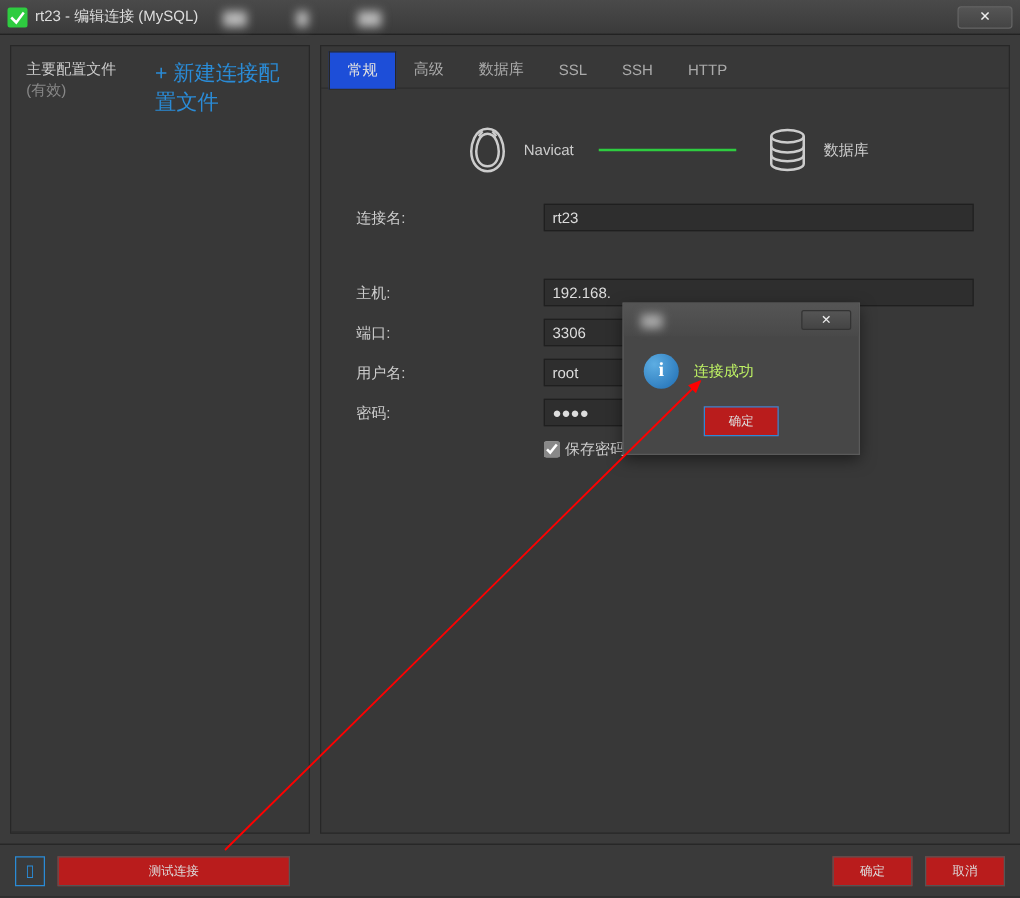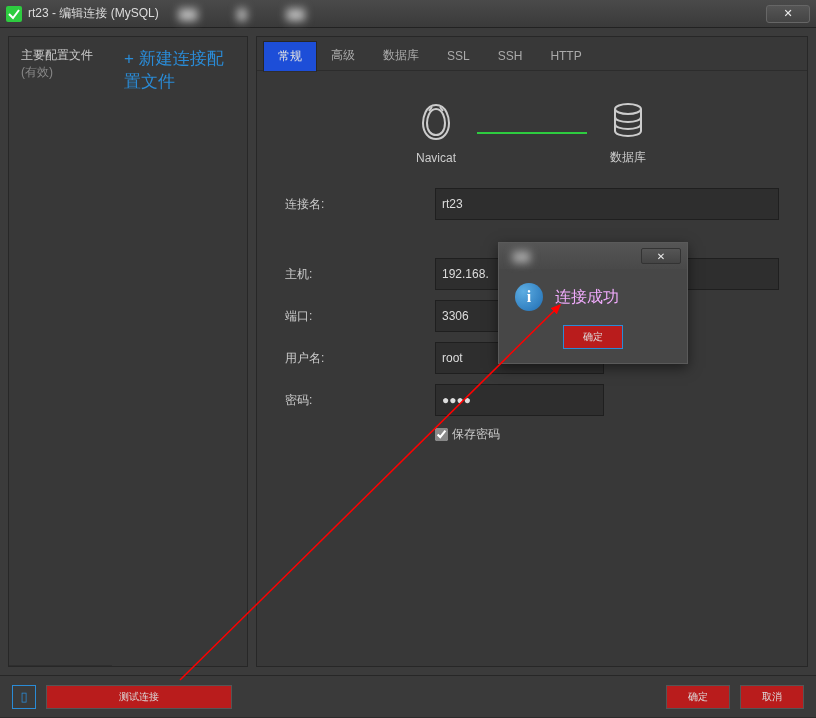--- a/index.html
+++ b/index.html
@@ -104,21 +104,21 @@
     top: 1px;
   }
   
   .diagram {
     display: flex;
     align-items: center;
     justify-content: center;
     gap: 20px;
     margin: 28px 0 22px 0;
   }
-  .diag-item { display:flex; flex-direction:column; align-items:center; gap:8px; }
+  .diag-item { display:flex; align-items:center; gap:8px; }
   .diag-label { font-size: 12px; color: #ccc; }
   .diag-line {
     width: 110px; height: 2px; background: #2ecc40;
   }
   
   .form {
     padding: 0 28px;
   }
   .form-row {
     display: flex;
@@ -126,21 +126,21 @@
     margin-bottom: 10px;
   }
   .form-row.gap-after { margin-bottom: 38px; }
   .form-label {
     width: 150px;
     color: #cccccc;
     font-size: 12px;
   }
   .form-input {
     flex: 1;
-    height: 32px;
+    height: 22px;
     background: #2e2e2e;
     border: 1px solid #1f1f1f;
     color: #ddd;
     padding: 0 6px;
     font-size: 12px;
     outline: none;
   }
   .form-input.short { flex: 0 0 80px; }
   .form-input.med { flex: 0 0 165px; }
   .check-row { display:flex; align-items:center; gap:4px; color:#ccc; margin-left:150px; margin-top:4px; }
@@ -205,21 +205,21 @@
     display:flex; align-items:center; gap:12px;
     padding: 14px 16px 6px 16px;
   }
   .info-icon {
     width: 28px; height: 28px; border-radius:50%;
     background: radial-gradient(circle at 30% 30%, #5dade2, #1f6db3);
     color:#fff; display:flex;align-items:center;justify-content:center;
     font-weight:bold; font-size:16px;
     font-family: Georgia, serif;
   }
-  .dialog-msg { color:#f0abfc; font-size:16px; }
+  .dialog-msg { color:#bef264; font-size:12px; }
   .dialog-foot {
     display:flex; justify-content:center; padding: 8px 0 14px 0;
   }
   .dialog-foot .btn { border:1px solid #2a8bd6; min-width:60px; padding:0 16px; }
   
   .annotation {
     position:absolute; left:0; top:0; width:816px; height:718px;
     pointer-events:none; z-index:100;
   }
 </style>

